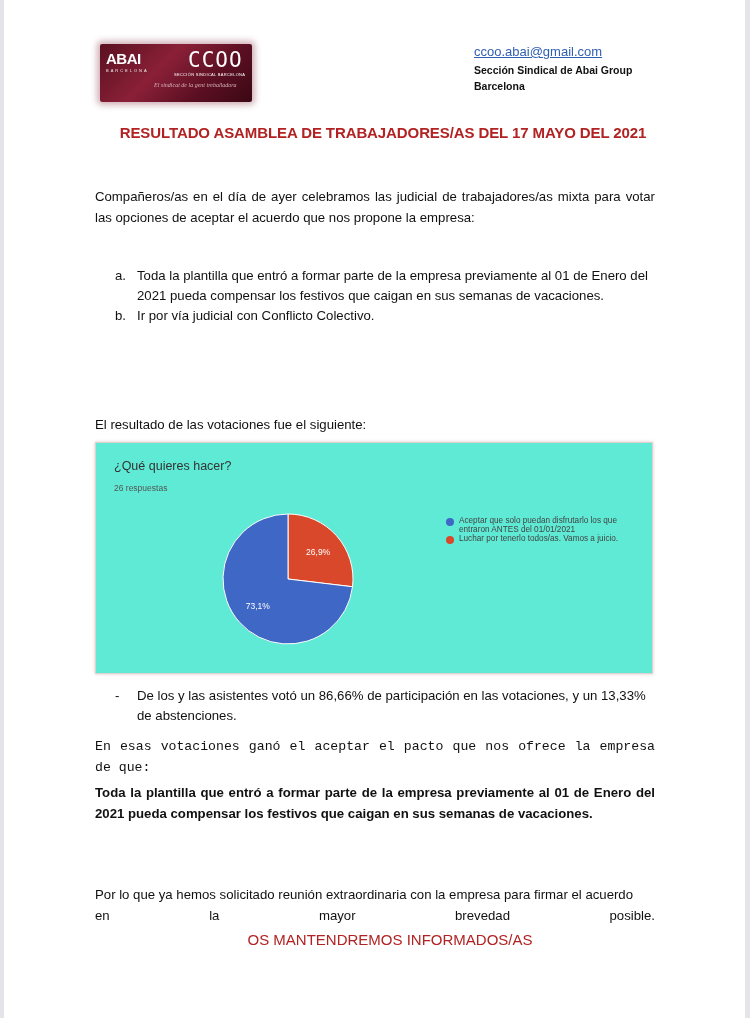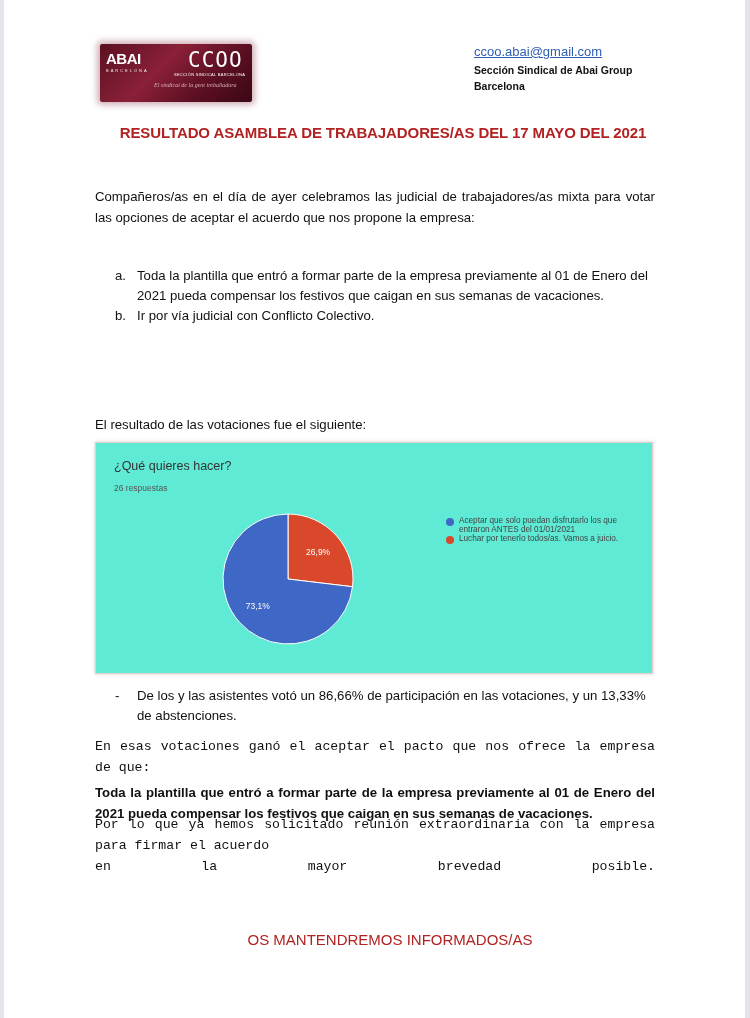--- a/index.html
+++ b/index.html
@@ -105,21 +105,21 @@
   <ul class="list" style="top:686px;">
     <li>
       <span class="marker">-</span>
       <span>De los y las asistentes votó un 86,66% de participación en las votaciones, y un 13,33% de abstenciones.</span>
     </li>
   </ul>
 
   <div class="para" style="top:736px;font-family:Liberation Mono, monospace;">En esas votaciones ganó el aceptar el pacto que nos ofrece la empresa de que:</div>
   <div class="para bold-para" style="top:782px;">Toda la plantilla que entró a formar parte de la empresa previamente al 01 de Enero del 2021 pueda compensar los festivos que caigan en sus semanas de vacaciones.</div>
 
-  <div class="para" style="top:814px;font-family:Liberation Mono, monospace;">
+  <div class="para" style="top:884px;">
     <div class="spread">
       <span>Por lo que ya hemos solicitado reunión extraordinaria con la empresa para firmar el acuerdo</span>
     </div>
     <div class="spread" id="followup-line2">
         <span>en</span>
         <span>la</span>
         <span>mayor</span>
         <span>brevedad</span>
         <span>posible.</span>
       </div>

